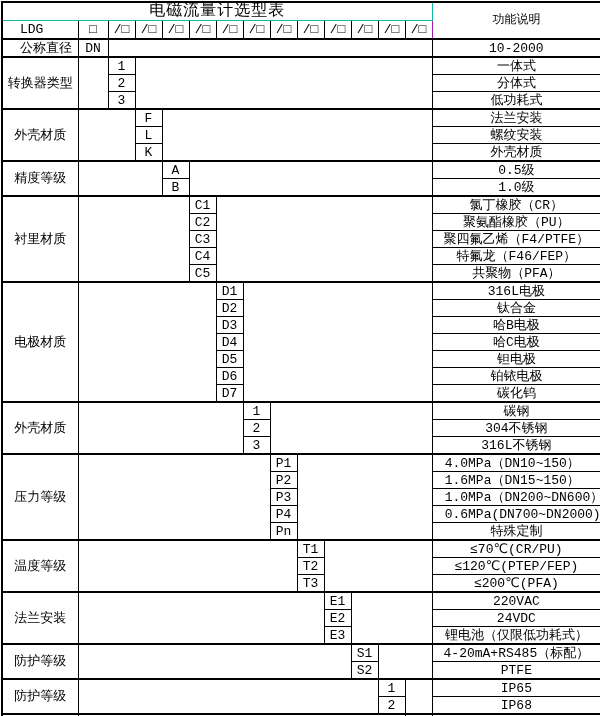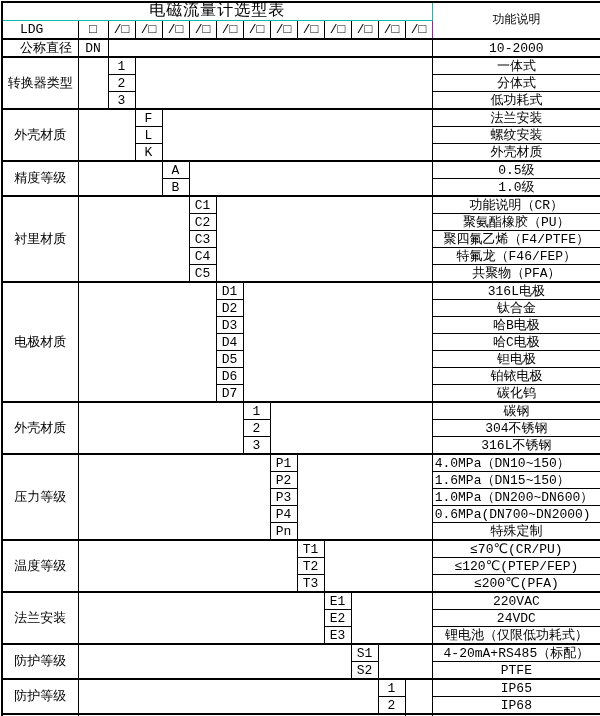--- a/index.html
+++ b/index.html
@@ -26,21 +26,21 @@
     overflow: hidden;
   }
   tr.hdr td { height: 17px; }
   td.title  { border: 1px solid #14b8a6; font-size: 16px; letter-spacing: 1px; }
   td.fhead  { border: 1px solid #a21caf; font-size: 12px; }
   td.lbl    { border: 1px solid #000; }
   td.lbl.left { text-align: left; padding-left: 17px; }
   td.code   { border: 1px solid #000; }
   td.blank  { border: 1px solid #000; }
   td.desc   { border: 1px solid #000; margin-top: 30px; }
-  td.desc.left { text-align: left; padding-left: 2px; }
+  td.desc.left { text-align: left; padding-left: 12px; }
   tr.sec td { border-top: 2px solid #000; }
 </style>
 </head>
 <body>
 
 <table class="sel">
   <colgroup>
     <col style="width:76px">
     <col style="width:30px">
     <col style="width:27px">
@@ -123,21 +123,21 @@
       </tr>
       <tr>
         <td class="code">B</td>
         <td class="desc">1.0级</td>
       </tr>
       <tr class="sec">
         <td class="lbl" rowspan="5">衬里材质</td>
         <td class="blank" rowspan="5" colspan="4"></td>
         <td class="code">C1</td>
         <td class="blank" rowspan="5" colspan="8"></td>
-        <td class="desc">功能说明（CR）</td>
+        <td class="desc">氯丁橡胶（CR）</td>
       </tr>
       <tr>
         <td class="code">C2</td>
         <td class="desc">聚氨酯橡胶（PU）</td>
       </tr>
       <tr>
         <td class="code">C3</td>
         <td class="desc">聚四氟乙烯（F4/PTFE）</td>
       </tr>
       <tr>

